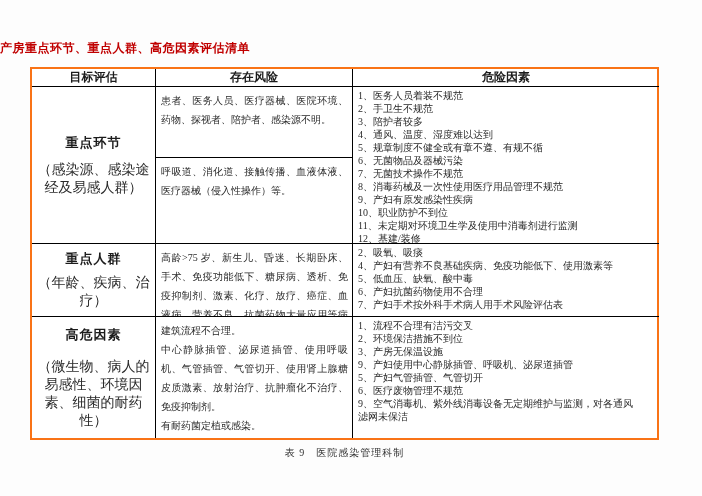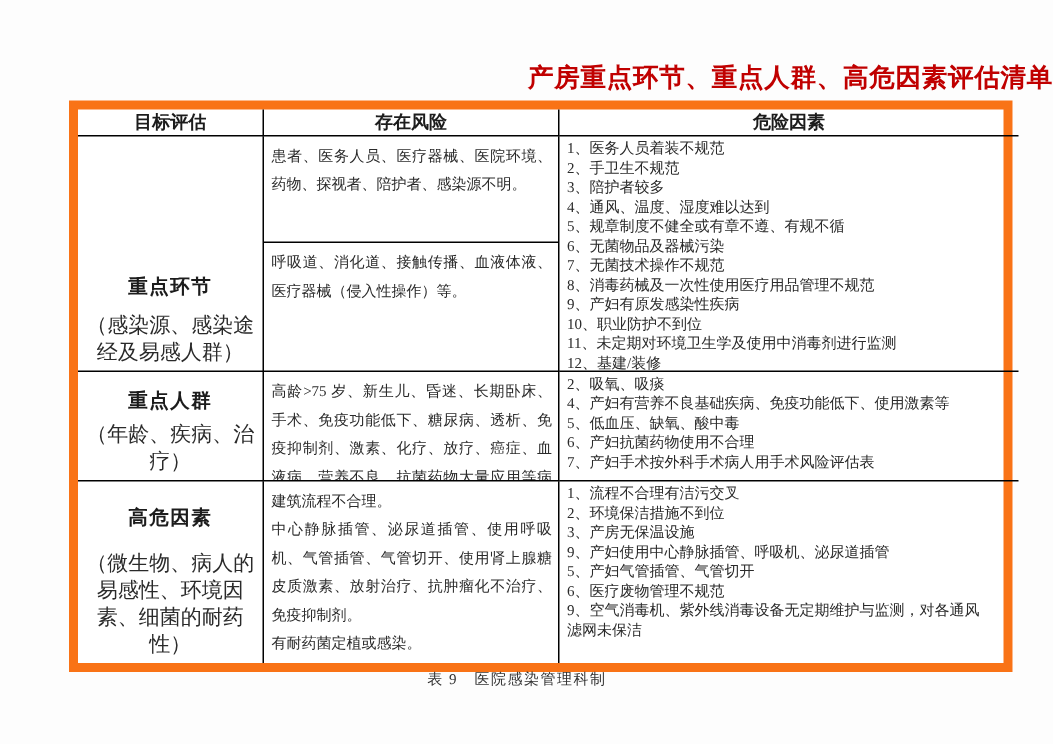--- a/index.html
+++ b/index.html
@@ -7,45 +7,44 @@
   .page {
     position:relative; width:702px; height:496px;
     background:#fdfdfd;
     outline:1px solid #cccccc;
     font-family:"Liberation Serif","DejaVu Serif",serif;
     color:#1c1c1c;
     overflow:hidden;
   }
   .title {
     position:absolute; top:40px; left:0; right:0;
-    text-align:right;
-    font-size:17px; font-weight:700;
+    text-align:left;
+    font-size:12px; font-weight:700;
     letter-spacing:0.5px;
     color:var(--title-color,#c00000);
     font-family:Liberation Serif, serif;
   }
   .tbl {
     position:absolute; top:67px; left:30px;
     width:629px;
-    border:6px solid #f97316;
+    border:2px solid #f97316;
     display:grid;
     grid-template-columns:124px 197px 306px;
     grid-template-rows:18px 157px 73px 121px;
     background:#fff;
-    margin-left:16px;
   }
   .cell { border-right:1px solid #000; border-bottom:1px solid #000; overflow:hidden; }
   .cell.last-col { border-right:none; }
   .cell.last-row { border-bottom:none; }
   .hcell {
     display:flex; align-items:center; justify-content:center;
     font-size:12px; font-weight:700;
   }
   .target-cell {
-    display:flex; flex-direction:column; align-items:center; justify-content:flex-end;
+    display:flex; flex-direction:column; align-items:center; justify-content:center;
     text-align:center; padding:2px 4px;
   }
   .target-main { font-size:13px; font-weight:700; letter-spacing:1px; }
   .target-sub { font-size:14px; margin-top:9px; line-height:18px; color:#2a2a2a; }
   .risk-cell {
     font-size:10px; line-height:19px; text-align:justify;
     padding:4px 4px 2px 5px; color:#2a2a2a;
   }
   .risk-split { display:grid; grid-template-rows:71px 86px; padding:0; }
   .risk-sub { padding:4px 4px 2px 5px; border-bottom:1px solid #000; }

